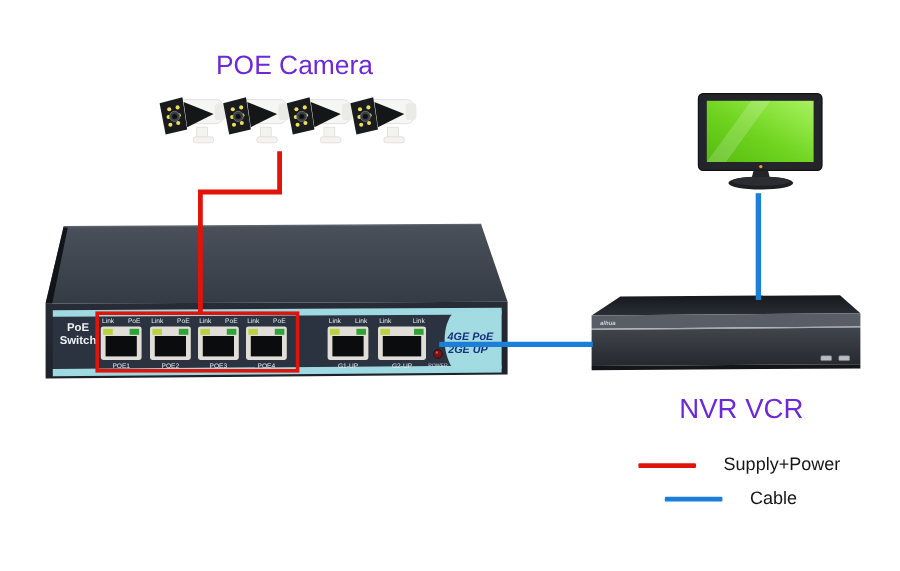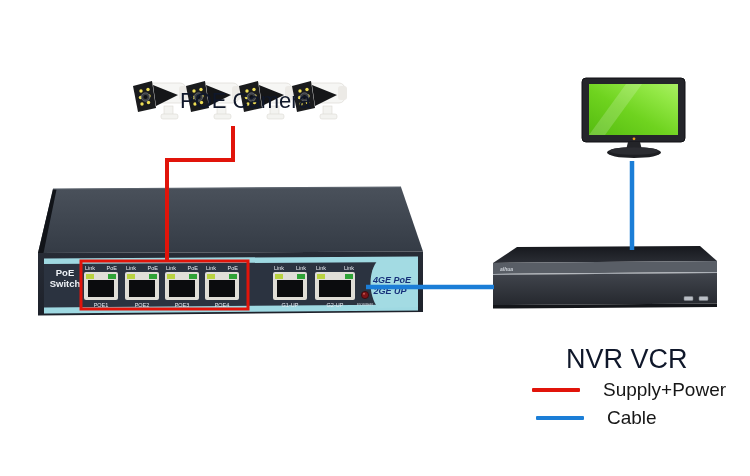--- a/index.html
+++ b/index.html
@@ -1,27 +1,27 @@
 <!DOCTYPE html>
 <html><head>
 <meta charset="utf-8">
 <style>
   html,body{margin:0;padding:0;background:#ffffff;}
   .stage{position:relative;width:750px;height:476px;background:#ffffff;overflow:hidden;
          font-family:"Liberation Sans",sans-serif;color:#141414;}
   .abs{position:absolute;}
-  .diagram-label{position:absolute;color:#0f172a;white-space:nowrap;margin-top:46px;}
+  .diagram-label{position:absolute;color:#6d28d9;white-space:nowrap;}
   #poe-camera-label{left:180px;top:42px;font-size:22px;}
   #display-label{left:659px;top:150px;font-size:20px;}
-  #nvr-label{left:566px;top:298px;font-size:27px;}
+  #nvr-label{left:566px;top:327px;font-size:23px;}
   .legend-row{position:absolute;display:flex;align-items:center;}
   .legend-line{width:48px;height:4px;border-radius:1px;margin-right:23px;}
   .legend-line.red{background:#e1140a;}
   .legend-line.blue{background:#1b7ed7;}
-  .legend-row span{font-size:19px;color:#161616;white-space:nowrap;}
+  .legend-row span{font-size:15px;color:#161616;white-space:nowrap;}
   svg{display:block;}
   .plabel{font-size:5.5px;fill:#e8ecf2;font-family:"Liberation Sans",sans-serif;}
   .pname{font-size:9.5px;font-weight:bold;fill:#eef2f6;font-family:"Liberation Sans",sans-serif;}
   .badge{font-size:9px;font-weight:bold;font-style:italic;fill:#16307a;font-family:"Liberation Sans",sans-serif;}
   .tiny{font-size:4.3px;fill:#d5dae2;font-family:"Liberation Sans",sans-serif;}
   .nvrlogo{font-size:5px;font-style:italic;font-weight:bold;fill:#cdd2d8;font-family:"Liberation Sans",sans-serif;}
 </style>
 </head>
 <body>
 
@@ -233,18 +233,18 @@
     <path d="M632,161 L632,250" fill="none" stroke="#1b7ed7" stroke-width="4.5"></path>
   </svg>
 
   <div class="diagram-label" id="poe-camera-label">POE Camera</div>
   <div class="diagram-label" id="nvr-label">NVR VCR</div>
 
   <div class="legend-row" style="left:532px;top:379px;">
     <div class="legend-line red"></div>
     <span>Supply+Power</span>
   </div>
-  <div class="legend-row" style="left:536px;top:407px;">
+  <div class="legend-row" style="left:554px;top:407px;">
     <div class="legend-line blue"></div>
     <span>Cable</span>
   </div>
 
 </div>
 
 </body></html>

